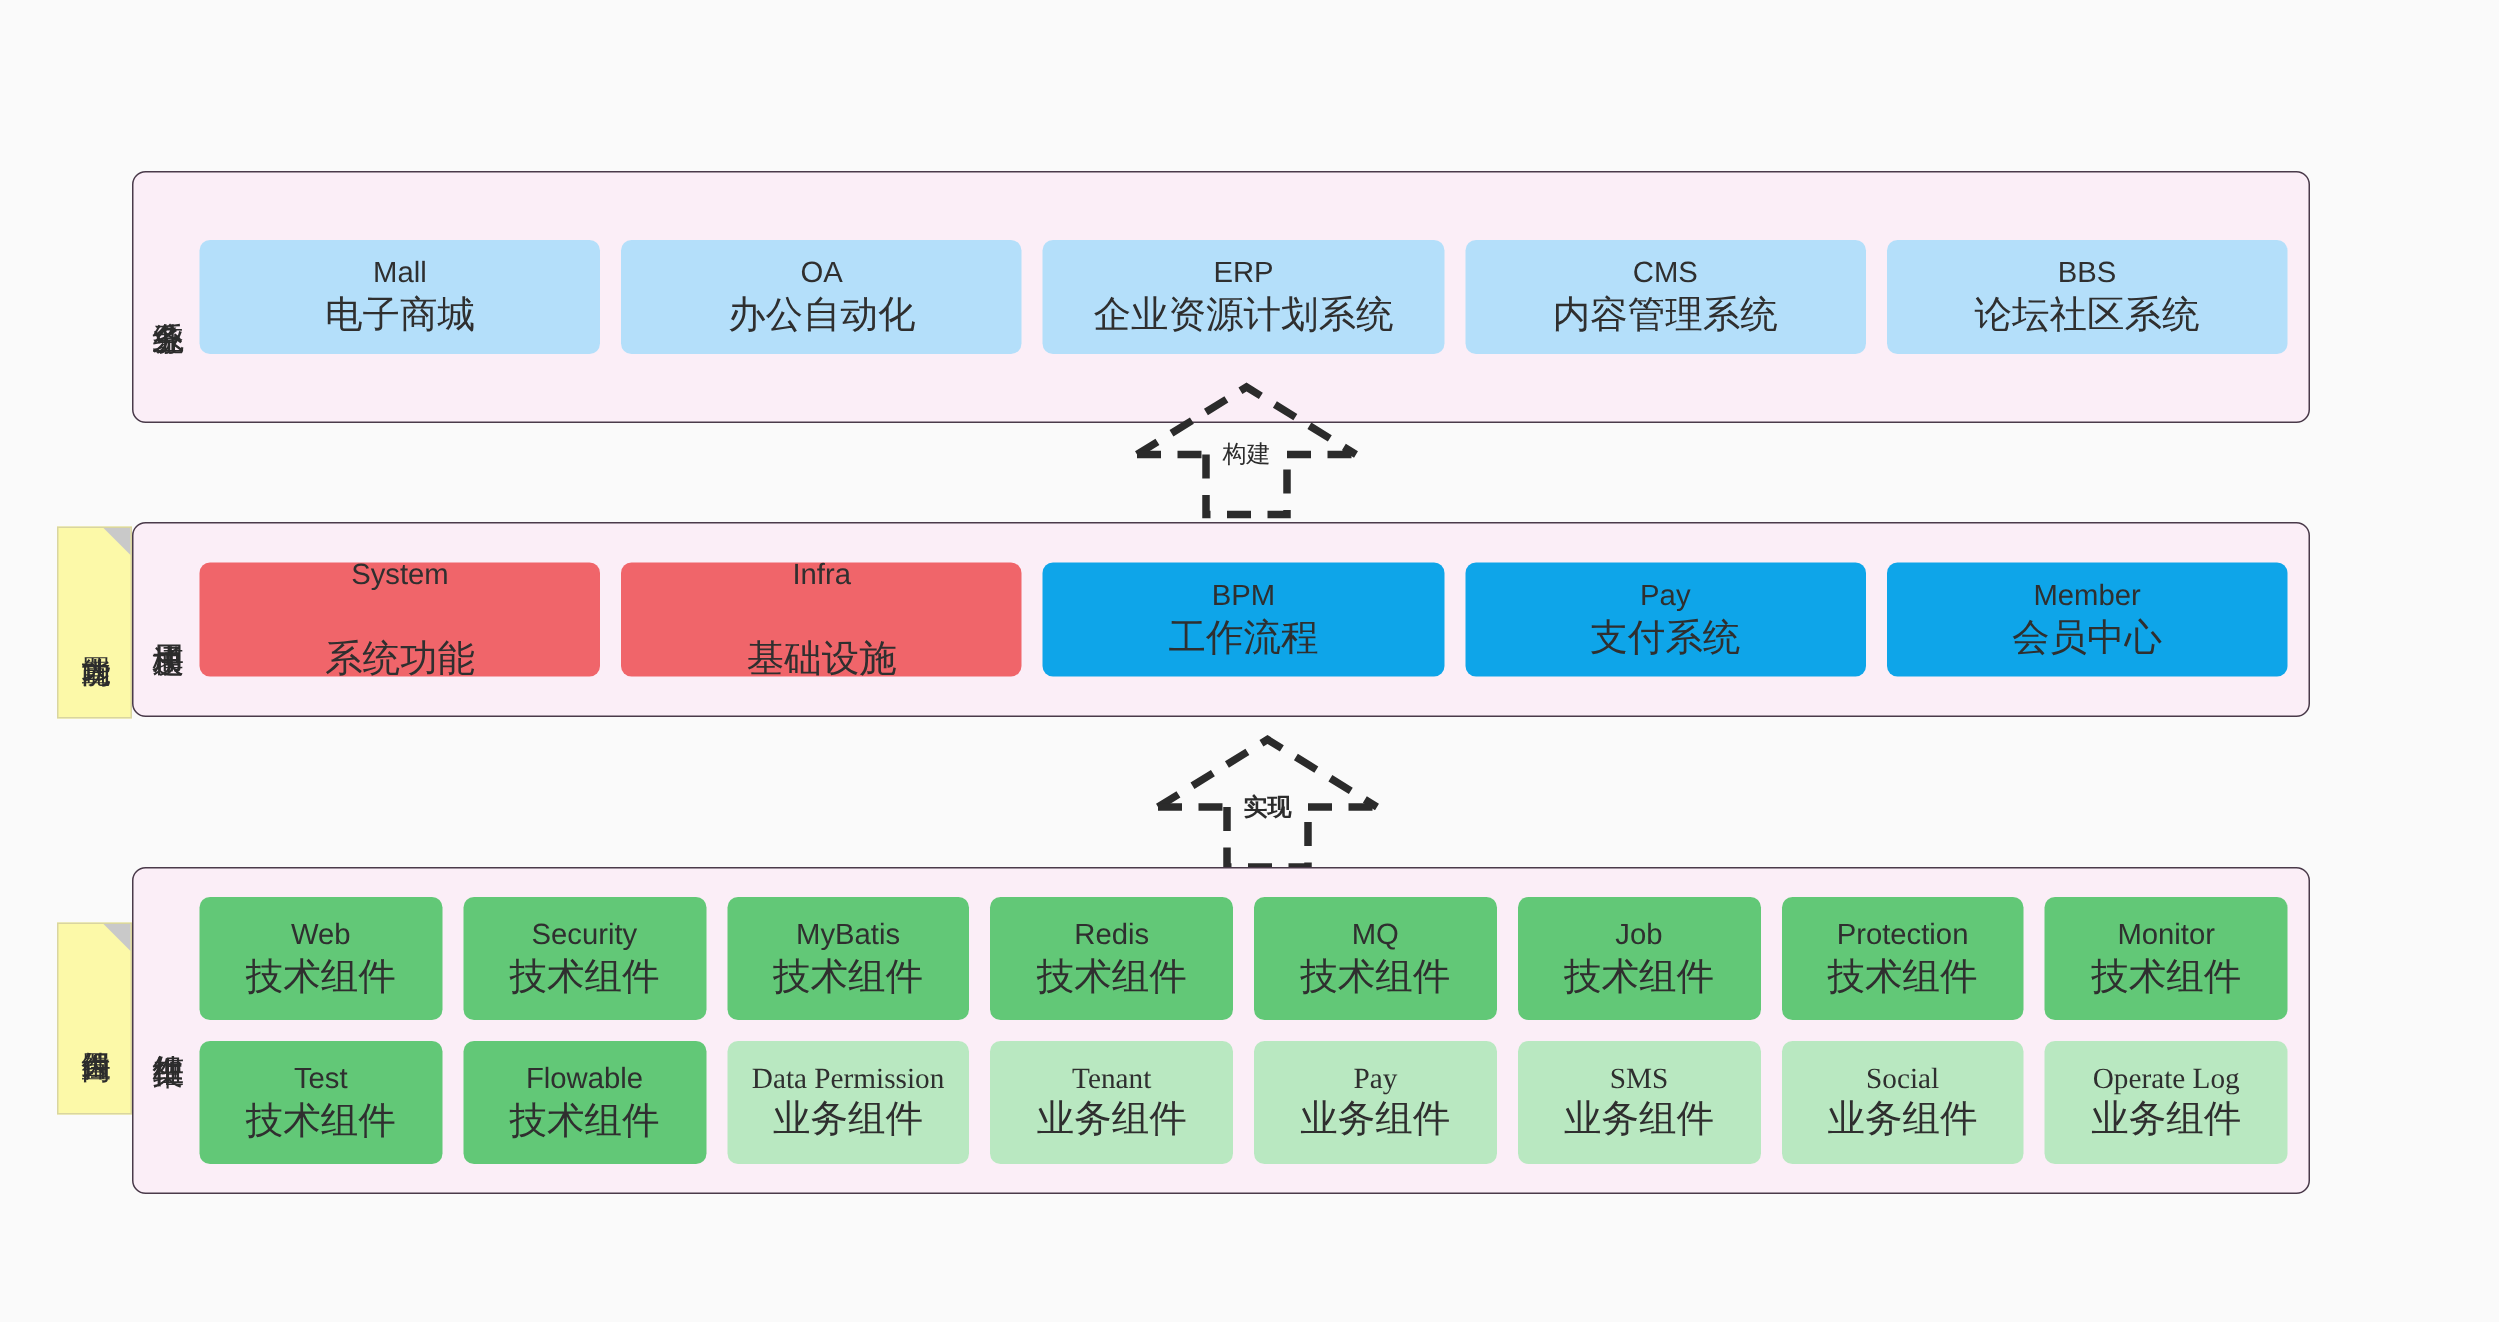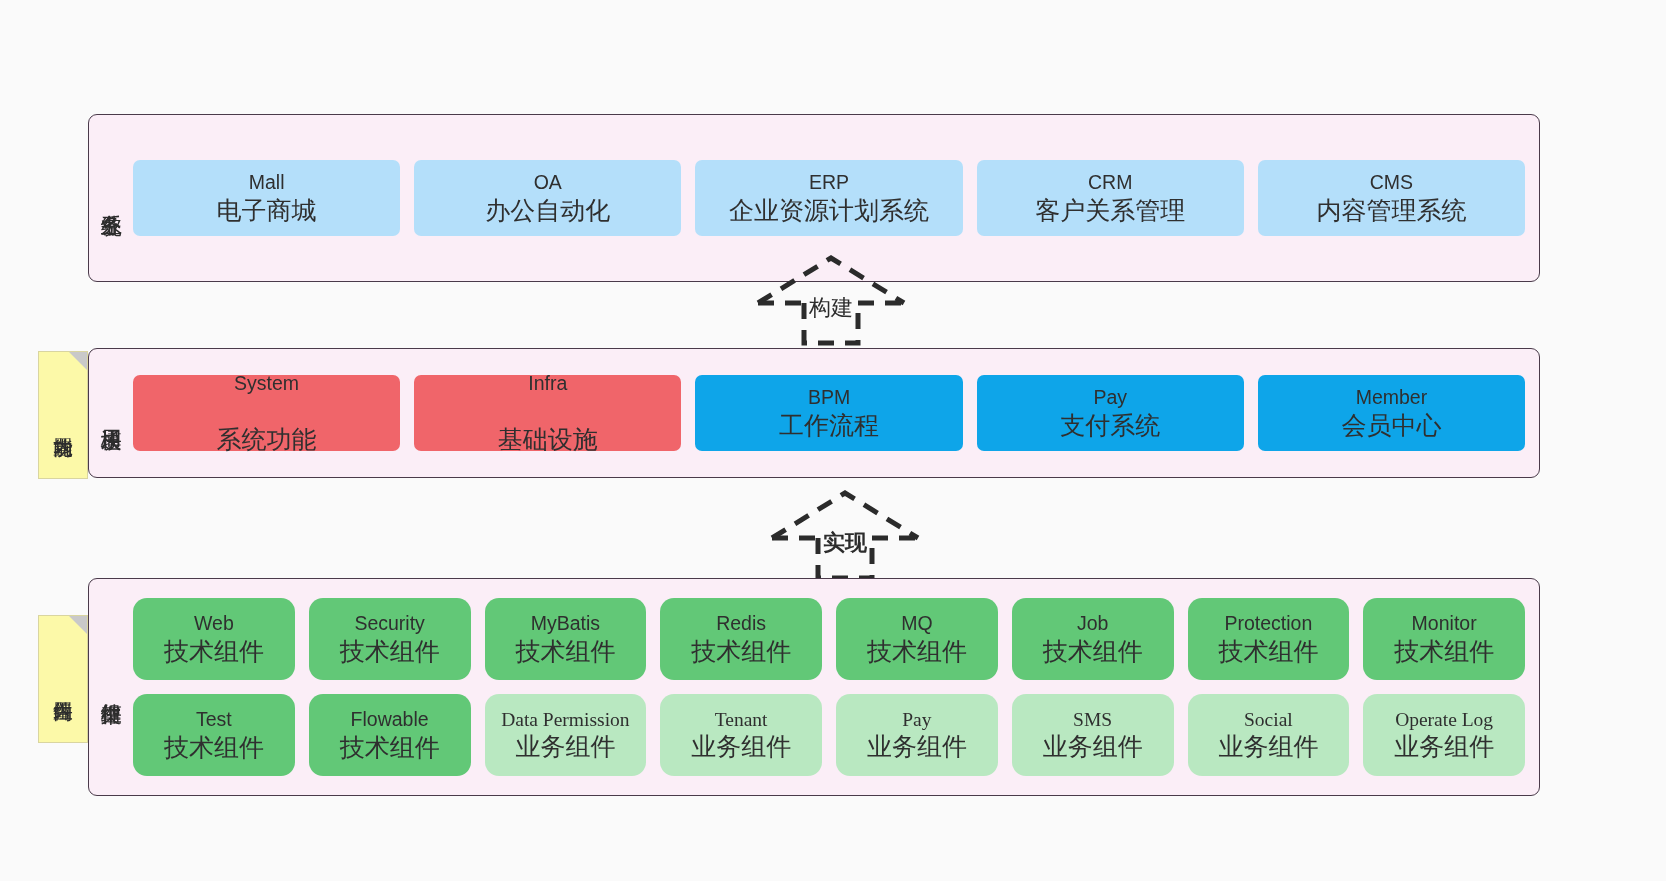--- a/index.html
+++ b/index.html
@@ -80,21 +80,21 @@
 
   
   #layer-business { left: 88px;  top: 114px; width: 1452px; height: 168px; }
   #layer-business .card { height: 76px; }
 
   #layer-common   { left: 88px;  top: 348px; width: 1452px; height: 130px; }
   #layer-common .card { height: 76px; }
 
   #layer-framework{ left: 88px;  top: 578px; width: 1452px; height: 218px; }
   #layer-framework .layer-body { padding: 15px 14px 15px 0; }
-  #layer-framework .card { height: 82px; border-radius: 14px; }
+  #layer-framework .card { height: 82px; }
 
   
   .sticky {
     position: absolute;
     width: 50px;
     background: #fcf9a8;
     border: 1px solid #d9d5a0;
     display: flex;
     align-items: center;
     justify-content: center;
@@ -117,21 +117,21 @@
   #sticky-common    { left: 38px; top: 351px; height: 128px; }
   #sticky-framework { left: 38px; top: 615px; height: 128px; }
 
   
   .arrow { position: absolute; }
   .arrow svg { display: block; overflow: visible; }
   .arrow-label {
     position: absolute;
     left: 0; right: 0;
     text-align: center;
-    font-size: 22px;
+    font-size: 16px;
     color: #2c2c2c;
     background: transparent;
   }
   #arrow-build      { left: 756px; top: 255px; width: 150px; height: 90px; }
   #arrow-build .arrow-label   { top: 38px; }
   #arrow-implement  { left: 770px; top: 490px; width: 150px; height: 90px; }
   #arrow-implement .arrow-label { top: 38px; font-weight: bold; }
 </style>
 </head>
 <body>
@@ -147,26 +147,26 @@
       </div>
       <div class="card blue">
         <span class="t1">OA</span>
         <span class="t2">办公自动化</span>
       </div>
       <div class="card blue">
         <span class="t1">ERP</span>
         <span class="t2">企业资源计划系统</span>
       </div>
       <div class="card blue">
-        <span class="t1">CRM</span>
-        <span class="t2">客户关系管理</span>
-      </div>
-      <div class="card blue">
         <span class="t1">CMS</span>
         <span class="t2">内容管理系统</span>
+      </div>
+      <div class="card blue">
+        <span class="t1">BBS</span>
+        <span class="t2">论坛社区系统</span>
       </div>
     </div>
   </div>
 
   <div class="arrow" id="arrow-build">
     <svg width="150" height="90" viewBox="0 0 150 90">
       <path d="M 2 48 L 75 3 L 148 48" fill="none" stroke="#2b2b2b" stroke-width="5" stroke-dasharray="16 11" stroke-linecap="butt"></path>
       <path d="M 2 48 L 48 48 M 102 48 L 148 48" fill="none" stroke="#2b2b2b" stroke-width="5" stroke-dasharray="16 11" stroke-linecap="butt"></path>
       <path d="M 48 48 L 48 88 L 102 88 L 102 48" fill="none" stroke="#2b2b2b" stroke-width="5" stroke-dasharray="16 11" stroke-linecap="butt"></path>
     </svg>

